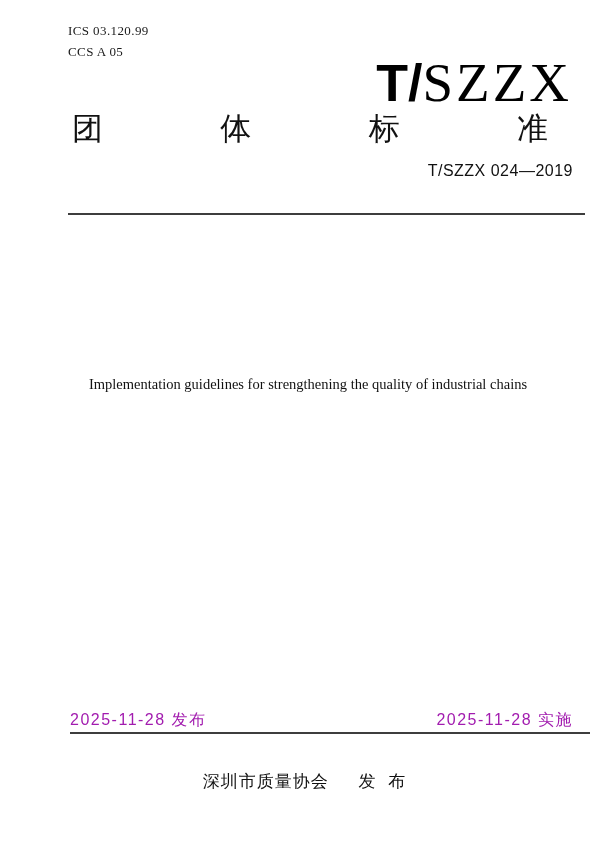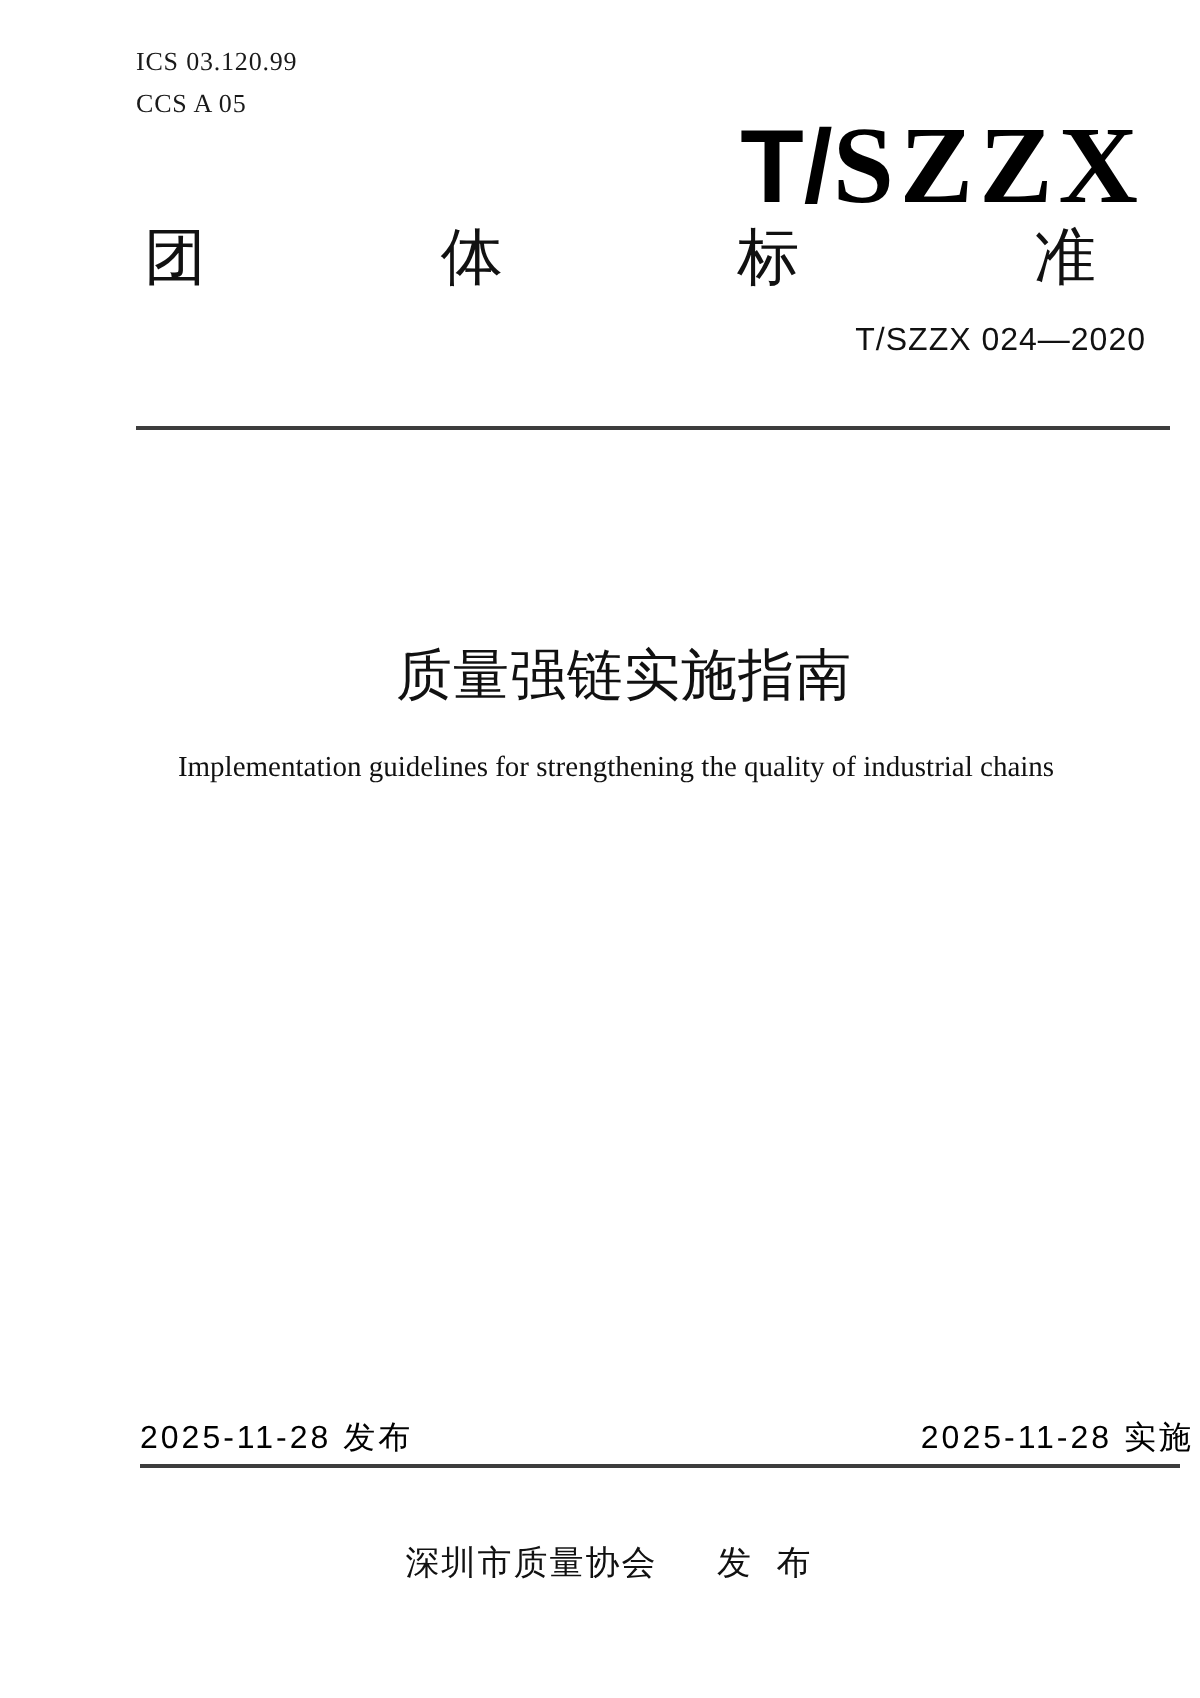--- a/index.html
+++ b/index.html
@@ -31,21 +31,21 @@
     white-space: nowrap;
     color: #000000;
   }
   .logo-prefix {
     font-family: "Liberation Sans", sans-serif;
     font-weight: 700;
     font-size: 52px;
   }
   .logo-body {
     font-family: "Liberation Serif", serif;
-    font-weight: 700;
+    font-weight: 400;
     font-size: 55px;
     letter-spacing: 3px;
   }
   .type-row {
     position: absolute;
     top: 111px;
     left: 72px;
     width: 476px;
     display: flex;
     justify-content: space-between;
@@ -89,27 +89,27 @@
     text-align: center;
     font-family: Liberation Serif, serif;
     font-size: 14.5px;
     line-height: 20px;
     color: #111111;
   }
   .dates-row {
     position: absolute;
     top: 708px;
     left: 70px;
-    right: 32px;
+    right: 56px;
     display: flex;
     justify-content: space-between;
     font-size: 16px;
     line-height: 24px;
     letter-spacing: 1.5px;
-    color: #000000;
+    color: #a21caf;
     text-align: right;
   }
   .bottom-rule { top: 732px; left: 70px; right: 39px; }
   .publisher-row {
     position: absolute;
     top: 769px;
     left: 0;
     width: 600px;
     padding-left: 12px;
     box-sizing: border-box;
@@ -134,25 +134,24 @@
 
   <div class="logo"><span class="logo-prefix">T/</span><span class="logo-body">SZZX</span></div>
 
   <div class="type-row">
     <span>团</span>
     <span>体</span>
     <span>标</span>
     <span>准</span>
   </div>
 
-  <div class="std-number">T/SZZX 024—2020</div>
+  <div class="std-number">T/SZZX 024—2019</div>
 
   <div class="rule top-rule"></div>
 
-  <div class="title-cn">质量强链实施指南</div>
 
   <div class="title-en">Implementation guidelines for strengthening the quality of industrial chains</div>
 
   <div class="dates-row">
     <span>2025-11-28 发布</span>
     <span>2025-11-28 实施</span>
   </div>
 
   <div class="rule bottom-rule"></div>
 

